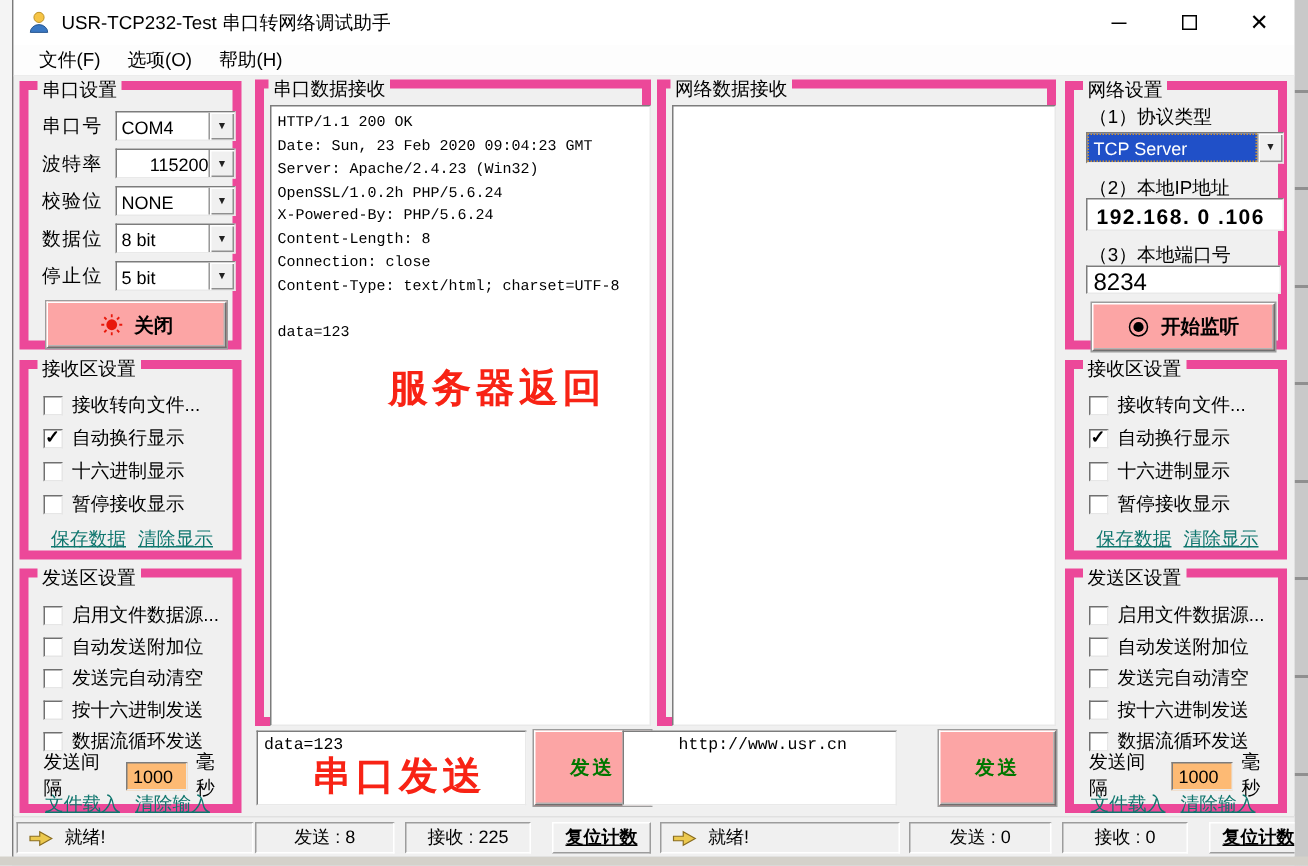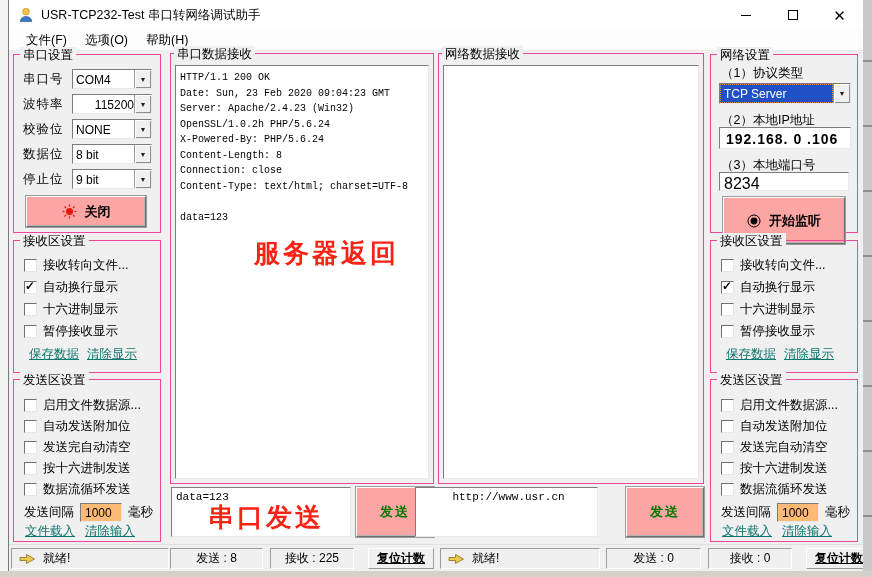--- a/index.html
+++ b/index.html
@@ -21,21 +21,21 @@
   .win-btn { width:47px; height:30px; display:flex; align-items:center; justify-content:center; }
   .glyph-min { width:10px; height:0; border-top:1px solid #000; display:block; }
   .glyph-max { width:10px; height:10px; border:1px solid #000; display:block; }
   .glyph-close { font-size:15px; line-height:1; }
 
   .menubar { height:21px; background:#fdfdfd; border-bottom:1px solid #ececec; display:flex; align-items:center; padding-left:8px; }
   .menu-item { font-size:12.5px; padding:2px 9px; }
 
   .client { position:absolute; left:0; top:51px; width:854px; height:492px; background:#f0f0f0; }
 
-  .gb { position:absolute; border:1px solid #ec4899; }
+  .gb { position:absolute; border:6px solid #ec4899; }
   .gb-legend { position:absolute; top:-8px; left:6px; background:#f0f0f0; padding:0 3px; font-size:12.5px; white-space:nowrap; }
 
   .sunken { background:#fff; border:1px solid; border-color:#7c7c7c #e9e9e9 #e9e9e9 #7c7c7c; }
   .raised { background:#fca5a5; border:1px solid; border-color:#ffffff #6f6f6f #6f6f6f #ffffff; box-shadow:inset -1px -1px 0 #b5b5b5, 0 0 0 1px #9c9c9c; }
 
   .srow { position:absolute; left:9px; height:20px; display:flex; align-items:center; }
   .srow-label { font-size:12.5px; width:49px; letter-spacing:1px; }
   .combo { position:absolute; left:58px; width:80px; height:20px; background:#fff; border:1px solid; border-color:#7c7c7c #e9e9e9 #e9e9e9 #7c7c7c; display:flex; }
   .combo-val { flex:1; font-size:12px; padding:3px 0 0 3px; white-space:nowrap; overflow:hidden; }
   .combo-arrow { width:17px; background:#f0f0f0; border-left:1px solid #9a9a9a; box-shadow:inset 1px 1px 0 #fff, inset -1px -1px 0 #8f8f8f; display:flex; align-items:center; justify-content:center; font-size:7px; color:#222; }
@@ -139,21 +139,21 @@
       </div>
       <div class="combo" style="top:89px;">
         <span class="combo-val">8 bit</span>
         <span class="combo-arrow">▼</span>
       </div>
 
       <div class="srow" style="top:114px;">
         <span class="srow-label">停止位</span>
       </div>
       <div class="combo" style="top:114px;">
-        <span class="combo-val">9 bit</span>
+        <span class="combo-val">5 bit</span>
         <span class="combo-arrow">▼</span>
       </div>
 
       <div class="btn-main raised" style="left:12px; top:141px; width:120px; height:31px;">
         <svg width="15" height="15" viewBox="0 0 15 15">
           <g stroke="#e8190c" stroke-width="1.2">
             <line x1="7.5" y1="0.5" x2="7.5" y2="2.5"></line>
               <line x1="7.5" y1="12.5" x2="7.5" y2="14.5"></line>
             <line x1="0.5" y1="7.5" x2="2.5" y2="7.5"></line>
               <line x1="12.5" y1="7.5" x2="14.5" y2="7.5"></line>
@@ -258,21 +258,21 @@
       <span class="gb-legend">网络设置</span>
       <span class="net-label" style="top:10px;">（1）协议类型</span>
       <div class="combo combo-net" style="top:28px;">
         <span class="combo-val">TCP Server</span>
         <span class="combo-arrow">▼</span>
       </div>
       <span class="net-label" style="top:57px;">（2）本地IP地址</span>
       <div class="ip-box sunken" style="top:72px;">192.168. 0 .106</div>
       <span class="net-label" style="top:102px;">（3）本地端口号</span>
       <div class="port-box sunken" style="top:117px;">8234</div>
-      <div class="btn-main raised" style="left:12px; top:142px; width:122px; height:47px;">
+      <div class="btn-main raised" style="left:12px; top:142px; width:122px; height:32px;">
         <svg width="14" height="14" viewBox="0 0 14 14">
           <circle cx="7" cy="7" r="6" fill="none" stroke="#000" stroke-width="1"></circle>
           <circle cx="7" cy="7" r="3.4" fill="#000"></circle>
         </svg>
         <span>开始监听</span>
       </div>
     </div>
 
     <div class="gb" style="left:701px; top:189px; width:148px; height:133px;">
       <span class="gb-legend">接收区设置</span>

